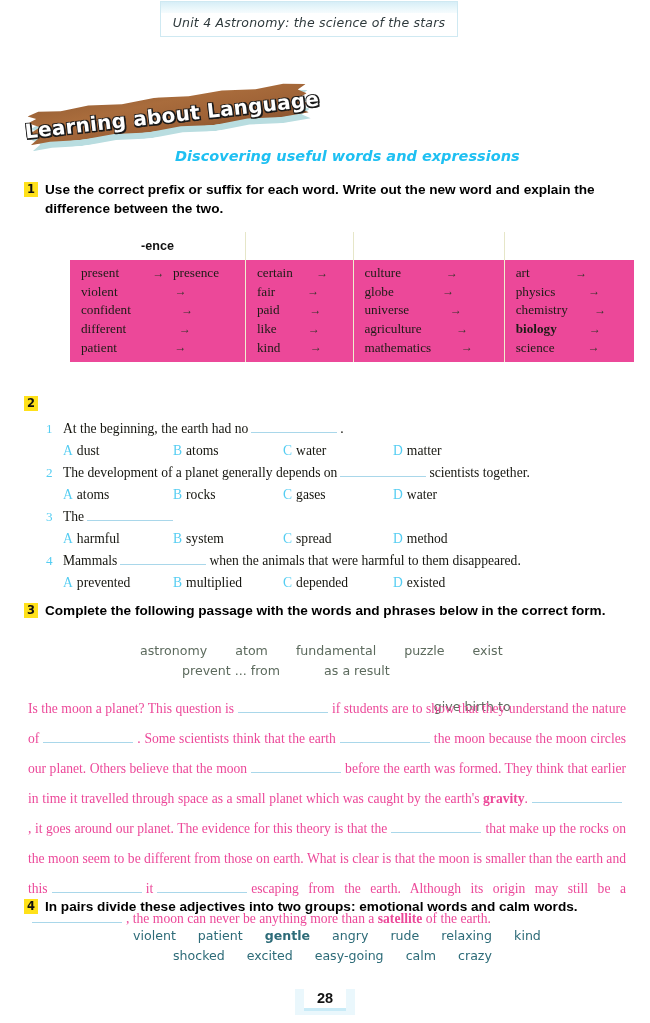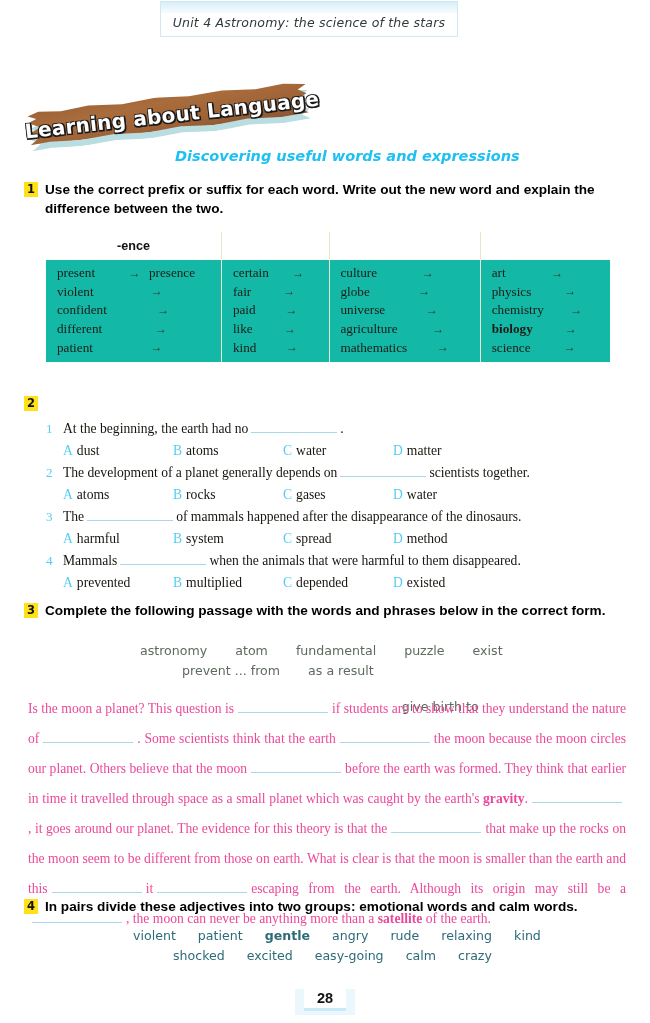--- a/index.html
+++ b/index.html
@@ -141,42 +141,42 @@
     font-family: "Liberation Sans", sans-serif;
     font-weight: bold;
     font-size: 13.6px;
     line-height: 19px;
     color: #000000;
   }
 
   
   .word-table {
     position: absolute;
-    left: 46px;
+    left: 70px;
     top: 232px;
     width: 564px;
     border-collapse: collapse;
     font-family: "Liberation Serif", serif;
     font-size: 13.2px;
     color: #1c1c16;
   }
   .word-table th {
     background: #ffffff;
     height: 28px;
     font-family: "Liberation Sans", sans-serif;
     font-weight: bold;
     font-size: 12.6px;
     color: #111111;
     text-align: center;
     border-right: 1px solid #e6e6c8;
     padding: 0;
   }
   .word-table th:last-child { border-right: none; }
   .word-table tbody tr td {
-    background: #14b8a6;
+    background: #ec4899;
     padding: 0;
     height: 18.6px;
     border-right: 1px solid #efefce;
   }
   .word-table tbody tr td:last-child { border-right: none; }
   .word-table tbody tr:first-child td { padding-top: 4px; }
   .word-table tbody tr:last-child td { padding-bottom: 5px; }
   .cellgrid {
     display: grid;
     grid-template-columns: auto 26px auto;
@@ -494,21 +494,20 @@
     <div class="opts">
       <div class="opt"><span class="opt-letter">A</span><span>atoms</span></div>
       <div class="opt"><span class="opt-letter">B</span><span>rocks</span></div>
       <div class="opt"><span class="opt-letter">C</span><span>gases</span></div>
       <div class="opt"><span class="opt-letter">D</span><span>water</span></div>
     </div>
     <div class="q-line">
       <span class="q-num">3</span>
       <span>The </span>
       <span class="blank" style="width: 86px;"></span>
-      <span>of mammals happened after the disappearance of the dinosaurs.</span>
     </div>
     <div class="opts">
       <div class="opt"><span class="opt-letter">A</span><span>harmful</span></div>
       <div class="opt"><span class="opt-letter">B</span><span>system</span></div>
       <div class="opt"><span class="opt-letter">C</span><span>spread</span></div>
       <div class="opt"><span class="opt-letter">D</span><span>method</span></div>
     </div>
     <div class="q-line">
       <span class="q-num">4</span>
       <span>Mammals </span>
@@ -531,21 +530,21 @@
 </div>
 
 <div class="wordbank wb3" style="left:140px; top:643px;">
   <div class="wb-row" id="wb3r1">
       <span class="wb-item">astronomy</span>
       <span class="wb-item" style="margin-left: 28px;">atom</span>
       <span class="wb-item" style="margin-left: 28px;">fundamental</span>
       <span class="wb-item" style="margin-left: 28px;">puzzle</span>
       <span class="wb-item" style="margin-left: 28px;">exist</span>
     </div>
-  <div class="wb-row" id="wb3r2" style="padding-left:42px; margin-top:5px;">
+  <div class="wb-row" id="wb3r2" style="padding-left:42px; margin-top:5px;gap:16px;">
       <span class="wb-item">prevent ... from</span>
       <span class="wb-item" style="margin-left: 28px;">as a result</span>
       <span class="wb-item" style="margin-left: 28px; margin-top: 36px;">give birth to</span>
     </div>
 </div>
 
 <div class="passage" id="passage"><span>Is the moon a planet? This question is</span><span class="blank" style="width: 90px;"></span><span>if students are to show that they understand the nature of</span><span class="blank" style="width: 90px;"></span><span>. Some scientists think that the earth</span><span class="blank" style="width: 90px;"></span><span>the moon because the moon circles our planet. Others believe that the moon</span><span class="blank" style="width: 90px;"></span><span>before the earth was formed. They think that earlier in time it travelled through space as a small planet which was caught by the earth's </span><b>gravity</b><span>.</span><span class="blank" style="width: 90px;"></span><span>, it goes around our planet. The evidence for this theory is that the</span><span class="blank" style="width: 90px;"></span><span>that make up the rocks on the moon seem to be different from those on earth.  What is clear is that the moon is smaller than the earth and this</span><span class="blank" style="width: 90px;"></span><span>it</span><span class="blank" style="width: 90px;"></span><span>escaping from the earth. Although its origin may still be a</span><span class="blank" style="width: 90px;"></span><span>, the moon can never be anything more than a </span><b>satellite</b><span> of the earth.</span></div>
 
 <div class="ex" style="top:897px;">
   <div class="ex-head">

